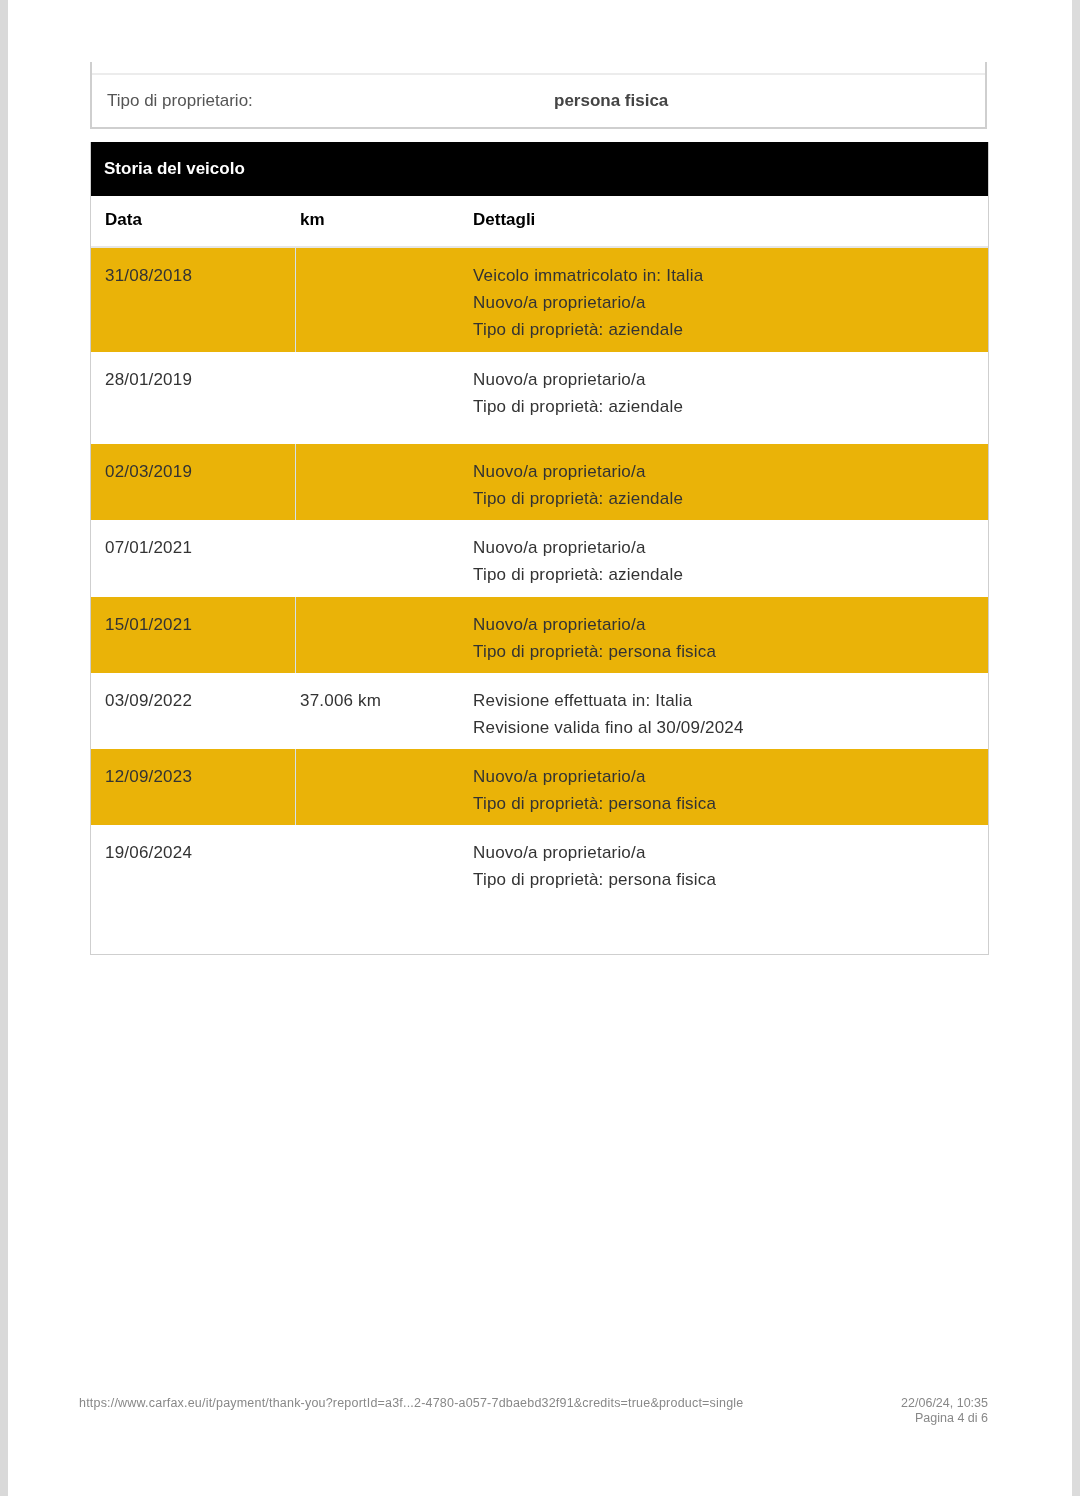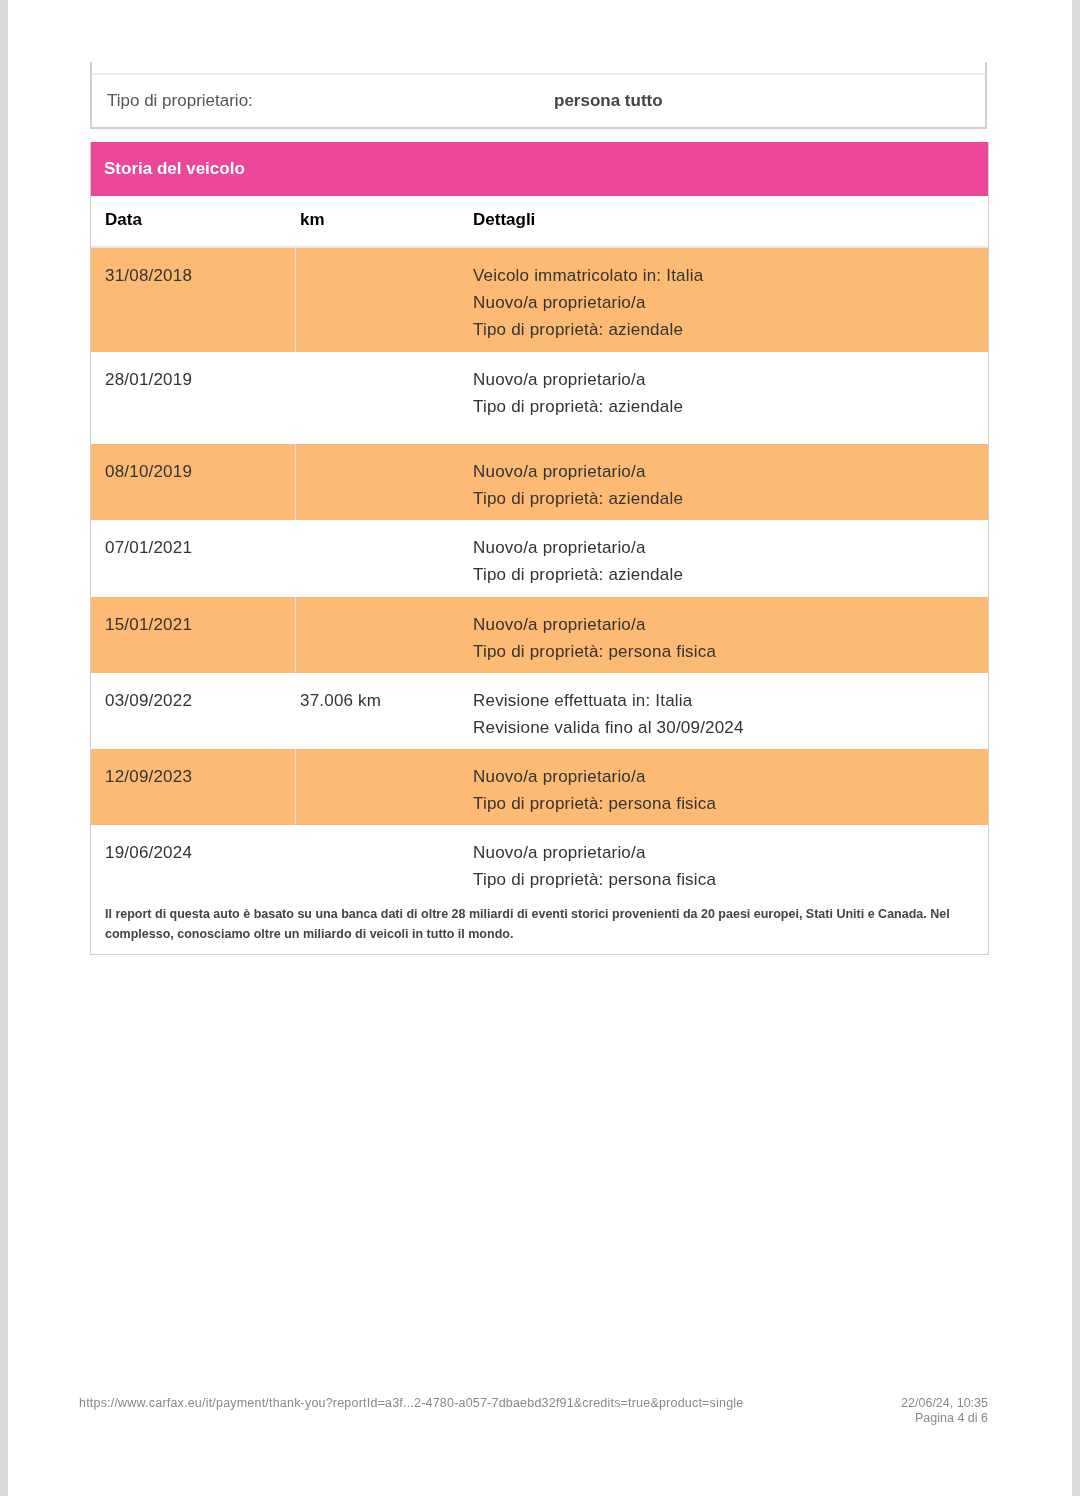--- a/index.html
+++ b/index.html
@@ -33,35 +33,35 @@
   .owner-value {
     position: absolute; left: 462px; top: 29px; font-size: 17px; font-weight: bold; color: #444;
   }
 
   .history {
     position: absolute; left: 90px; top: 142px; width: 899px;
     border: 1px solid #cfcfcf; border-top: none; box-sizing: border-box;
     height: 813px;
   }
   .history-header {
-    height: 54px; background: #ec4899; color: #fff;
+    height: 54px; background: #000000; color: #fff;
     font-size: 17px; font-weight: bold;
     padding-left: 13px; line-height: 54px;
   }
   .col-head {
     height: 50px; border-bottom: 2px solid #e6e6e6; position: relative;
     font-size: 17px; font-weight: bold; color: #000000;
   }
   .col-head span { position: absolute; top: 14px; }
   .c-date { left: 14px; }
   .c-km { left: 209px; }
   .c-det { left: 382px; }
 
   .row { position: relative; font-size: 17px; color: #333; letter-spacing: 0.2px; }
-  .row.alt { background: #fdba74; }
+  .row.alt { background: #eab308; }
   .row .cell { position: absolute; top: 14px; line-height: 27px; }
   .row .divider { position: absolute; left: 204px; top: 0; bottom: 0; width: 1px; background: #d3e1ec; }
   .row.alt .divider { display: block; }
   .row:not(.alt) .divider { display: none; }
 
   .footnote {
     position: absolute; left: 14px; top: 762px; right: 30px;
     font-size: 12.5px; font-weight: bold; color: #444; line-height: 20px;
   }
 
@@ -75,21 +75,21 @@
 </head>
 <body>
 
 <div class="edge-left"></div>
 <div class="page"></div>
 <div class="edge-right"></div>
 
 <div class="owner-box">
   <div class="topline"></div>
   <span class="owner-label">Tipo di proprietario:</span>
-  <span class="owner-value">persona tutto</span>
+  <span class="owner-value">persona fisica</span>
 </div>
 
 <div class="history">
   <div class="history-header">Storia del veicolo</div>
   <div class="col-head">
     <span class="c-date">Data</span>
     <span class="c-km">km</span>
     <span class="c-det">Dettagli</span>
   </div>
   <div id="rows">
@@ -106,21 +106,21 @@
       <div class="row" style="height: 92px;">
         <div class="cell c-date">28/01/2019</div>
         <div class="cell c-km"></div>
         <div class="cell c-det">
           <div>Nuovo/a proprietario/a</div>
           <div>Tipo di proprietà: aziendale</div>
         </div>
       </div>
       <div class="row alt" style="height: 76px;">
         <div class="divider"></div>
-        <div class="cell c-date">08/10/2019</div>
+        <div class="cell c-date">02/03/2019</div>
         <div class="cell c-km"></div>
         <div class="cell c-det">
           <div>Nuovo/a proprietario/a</div>
           <div>Tipo di proprietà: aziendale</div>
         </div>
       </div>
       <div class="row" style="height: 77px;">
         <div class="cell c-date">07/01/2021</div>
         <div class="cell c-km"></div>
         <div class="cell c-det">
@@ -156,20 +156,19 @@
       </div>
       <div class="row" style="height: 80px;">
         <div class="cell c-date">19/06/2024</div>
         <div class="cell c-km"></div>
         <div class="cell c-det">
           <div>Nuovo/a proprietario/a</div>
           <div>Tipo di proprietà: persona fisica</div>
         </div>
       </div>
     </div>
-  <div class="footnote">Il report di questa auto è basato su una banca dati di oltre 28 miliardi di eventi storici provenienti da 20 paesi europei, Stati Uniti e Canada. Nel complesso, conosciamo oltre un miliardo di veicoli in tutto il mondo.</div>
 </div>
 
 <div class="print-footer-url">https://www.carfax.eu/it/payment/thank-you?reportId=a3f...2-4780-a057-7dbaebd32f91&amp;credits=true&amp;product=single</div>
 <div class="print-footer-right">
   <div>22/06/24, 10:35</div>
   <div>Pagina 4 di 6</div>
 </div>
 
 </body></html>

